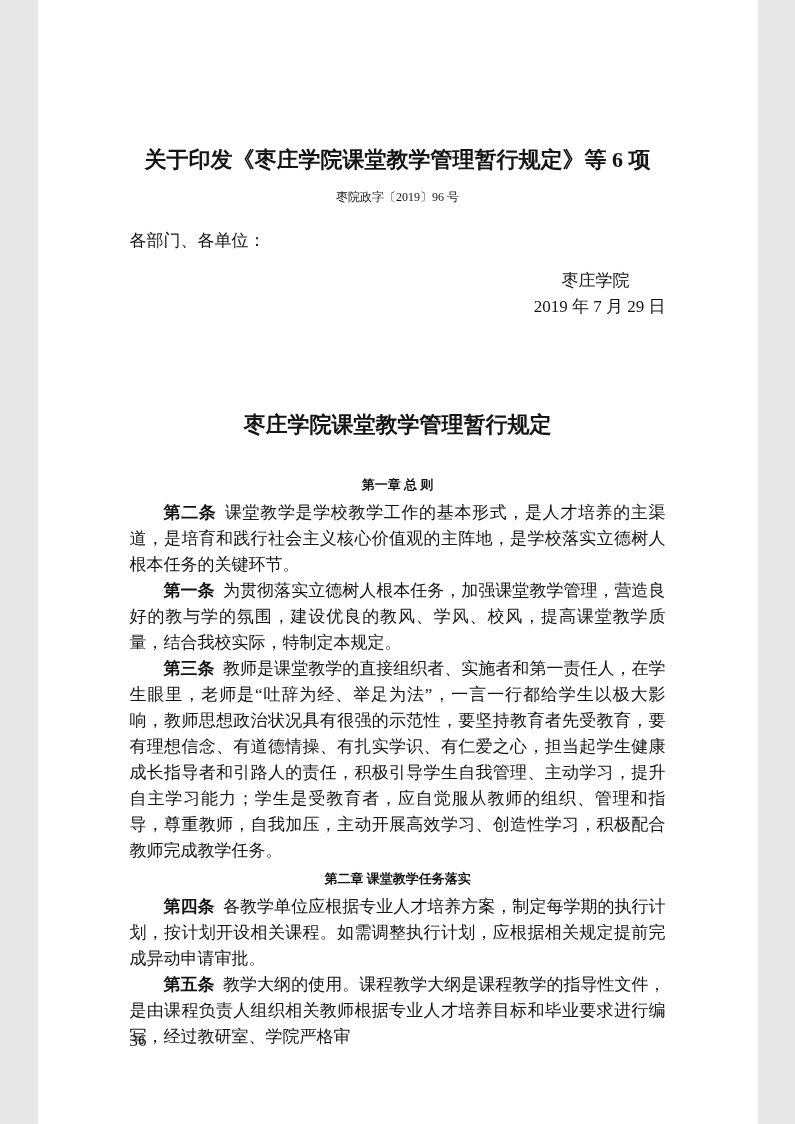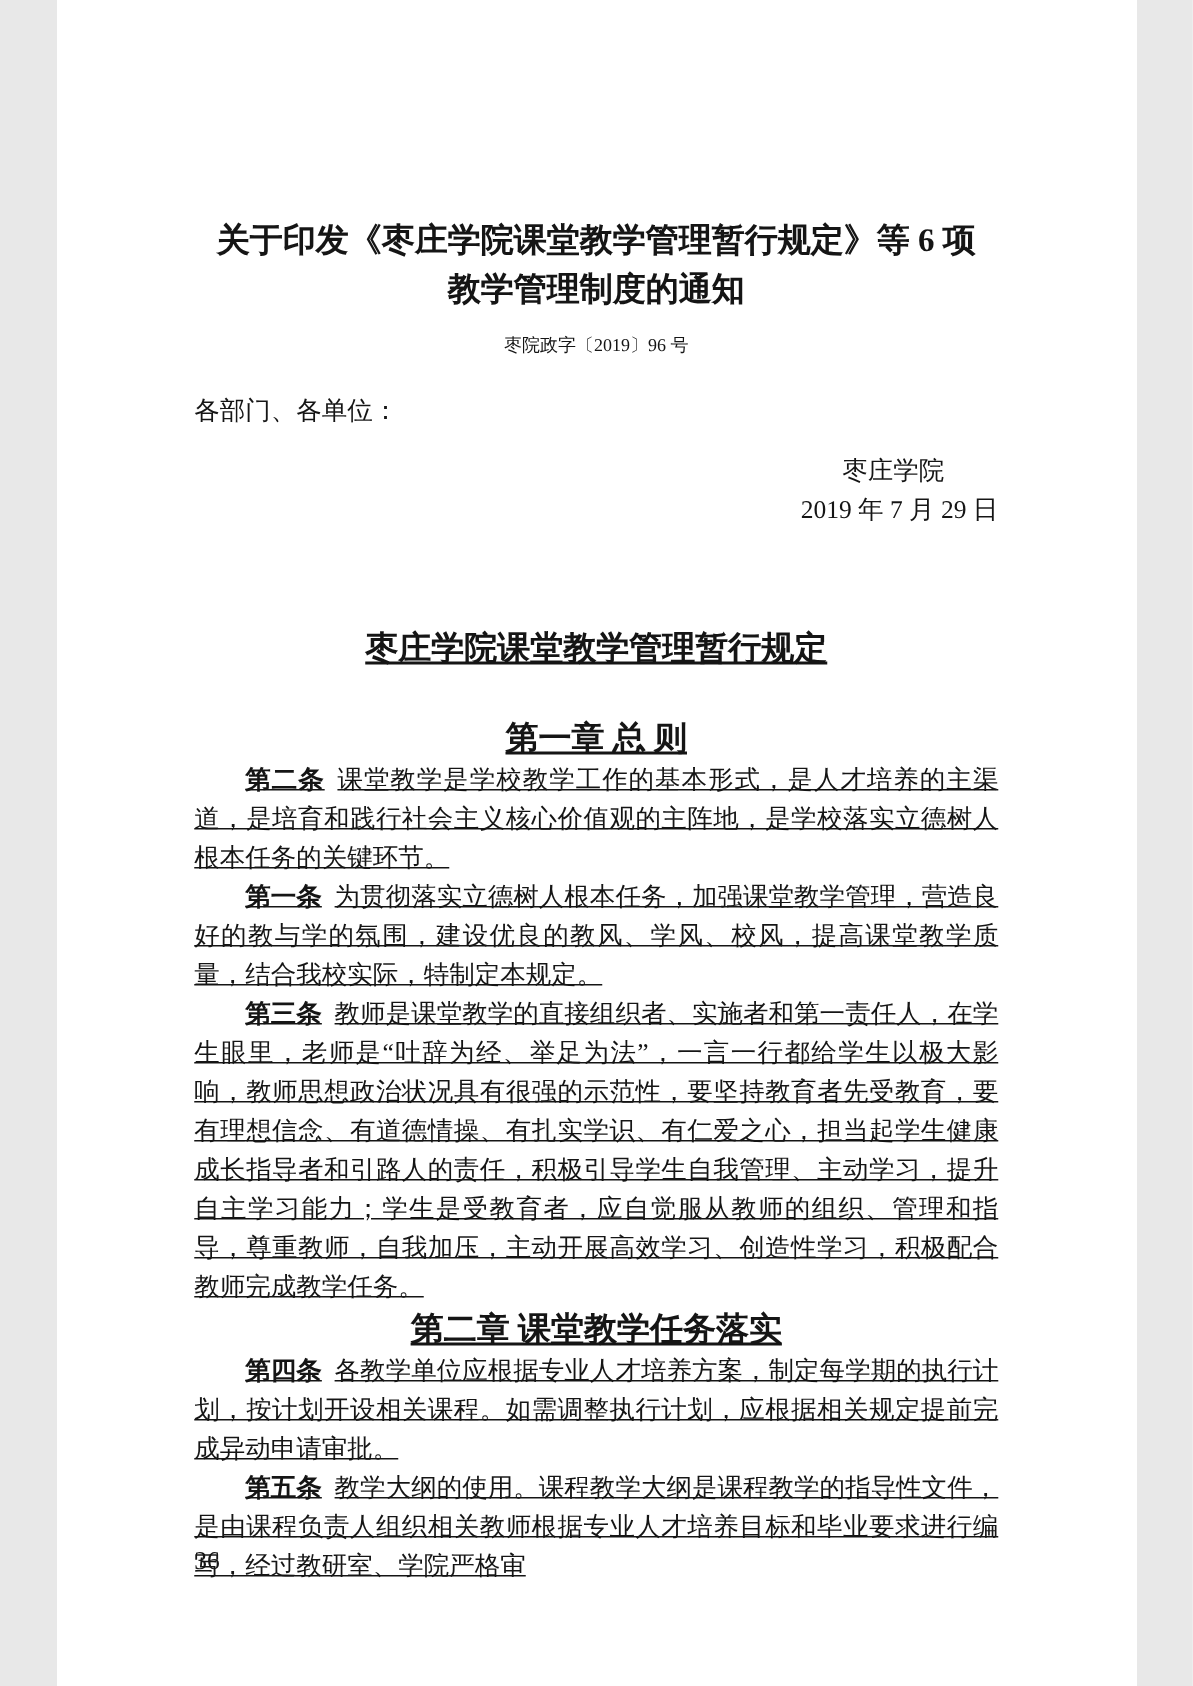--- a/index.html
+++ b/index.html
@@ -42,32 +42,32 @@
   .indent { text-indent: 2em; }
 
   .signature {
     margin-top: 14px;
     text-align: right;
     font-size: 17px;
     line-height: 26px;
   }
   .signer { padding-right: 36px; }
 
-  .regulation { margin-top: 64px; text-decoration: underline; }
+  .regulation { margin-top: 90px; }
   .reg-title {
     margin: 0 0 32px 0;
     text-align: center;
     font-size: 22px;
     font-weight: bold;
     line-height: 30px;
   }
   .chapter {
     margin: 2px 0 2px 0;
     text-align: center;
-    font-size: 22px;
+    font-size: 13px;
     font-weight: bold;
     line-height: 26px;
   }
   .article-num { font-weight: bold; margin-right: 0.5em; }
 
   .page-number {
     position: absolute;
     left: 92px;
     top: 1030px;
     font-size: 17px;
@@ -76,21 +76,20 @@
 </style>
 </head>
 <body>
 
 <div class="page">
   <div class="content">
 
     <header>
       <h1 class="doc-title">
         <span class="title-line">关于印发《枣庄学院课堂教学管理暂行规定》等 6 项</span>
-        <span class="title-line">教学管理制度的通知</span>
       </h1>
       <div class="doc-number">枣院政字〔2019〕96 号</div>
     </header>
 
     <section class="notice-body">
       <p class="bodytext">各部门、各单位：</p>
       <div class="signature">
         <div class="signer">枣庄学院</div>
         <div class="sign-date">2019 年 7 月 29 日</div>
       </div>

